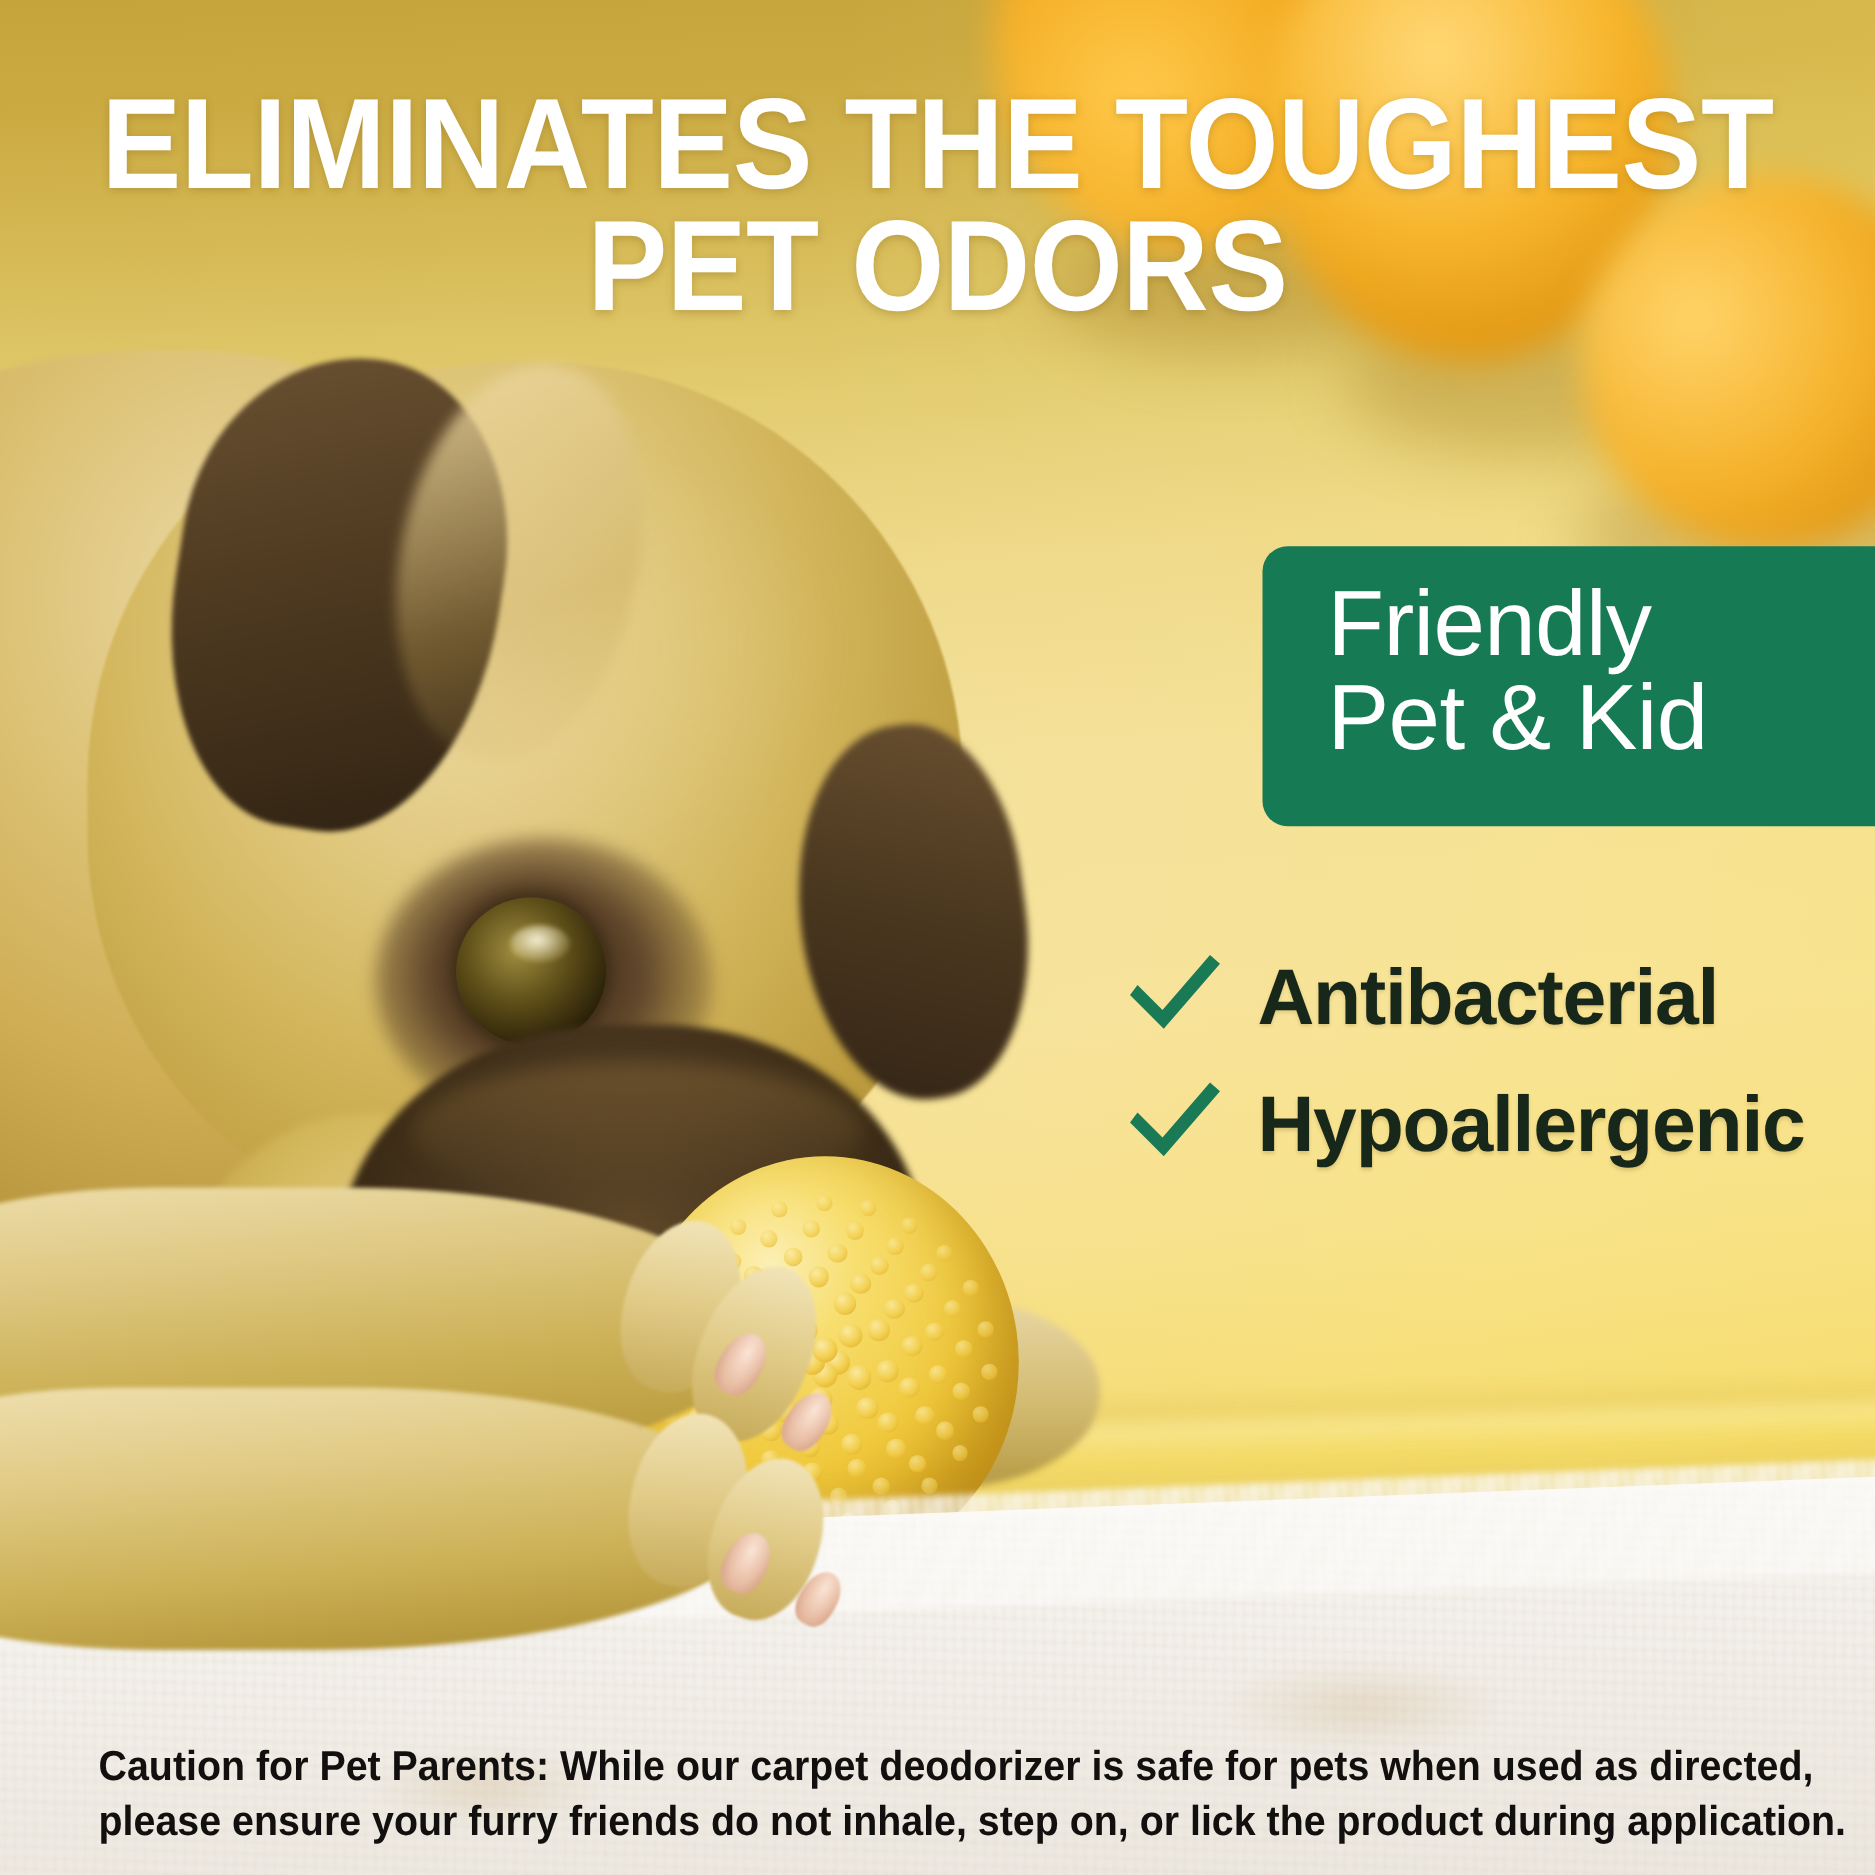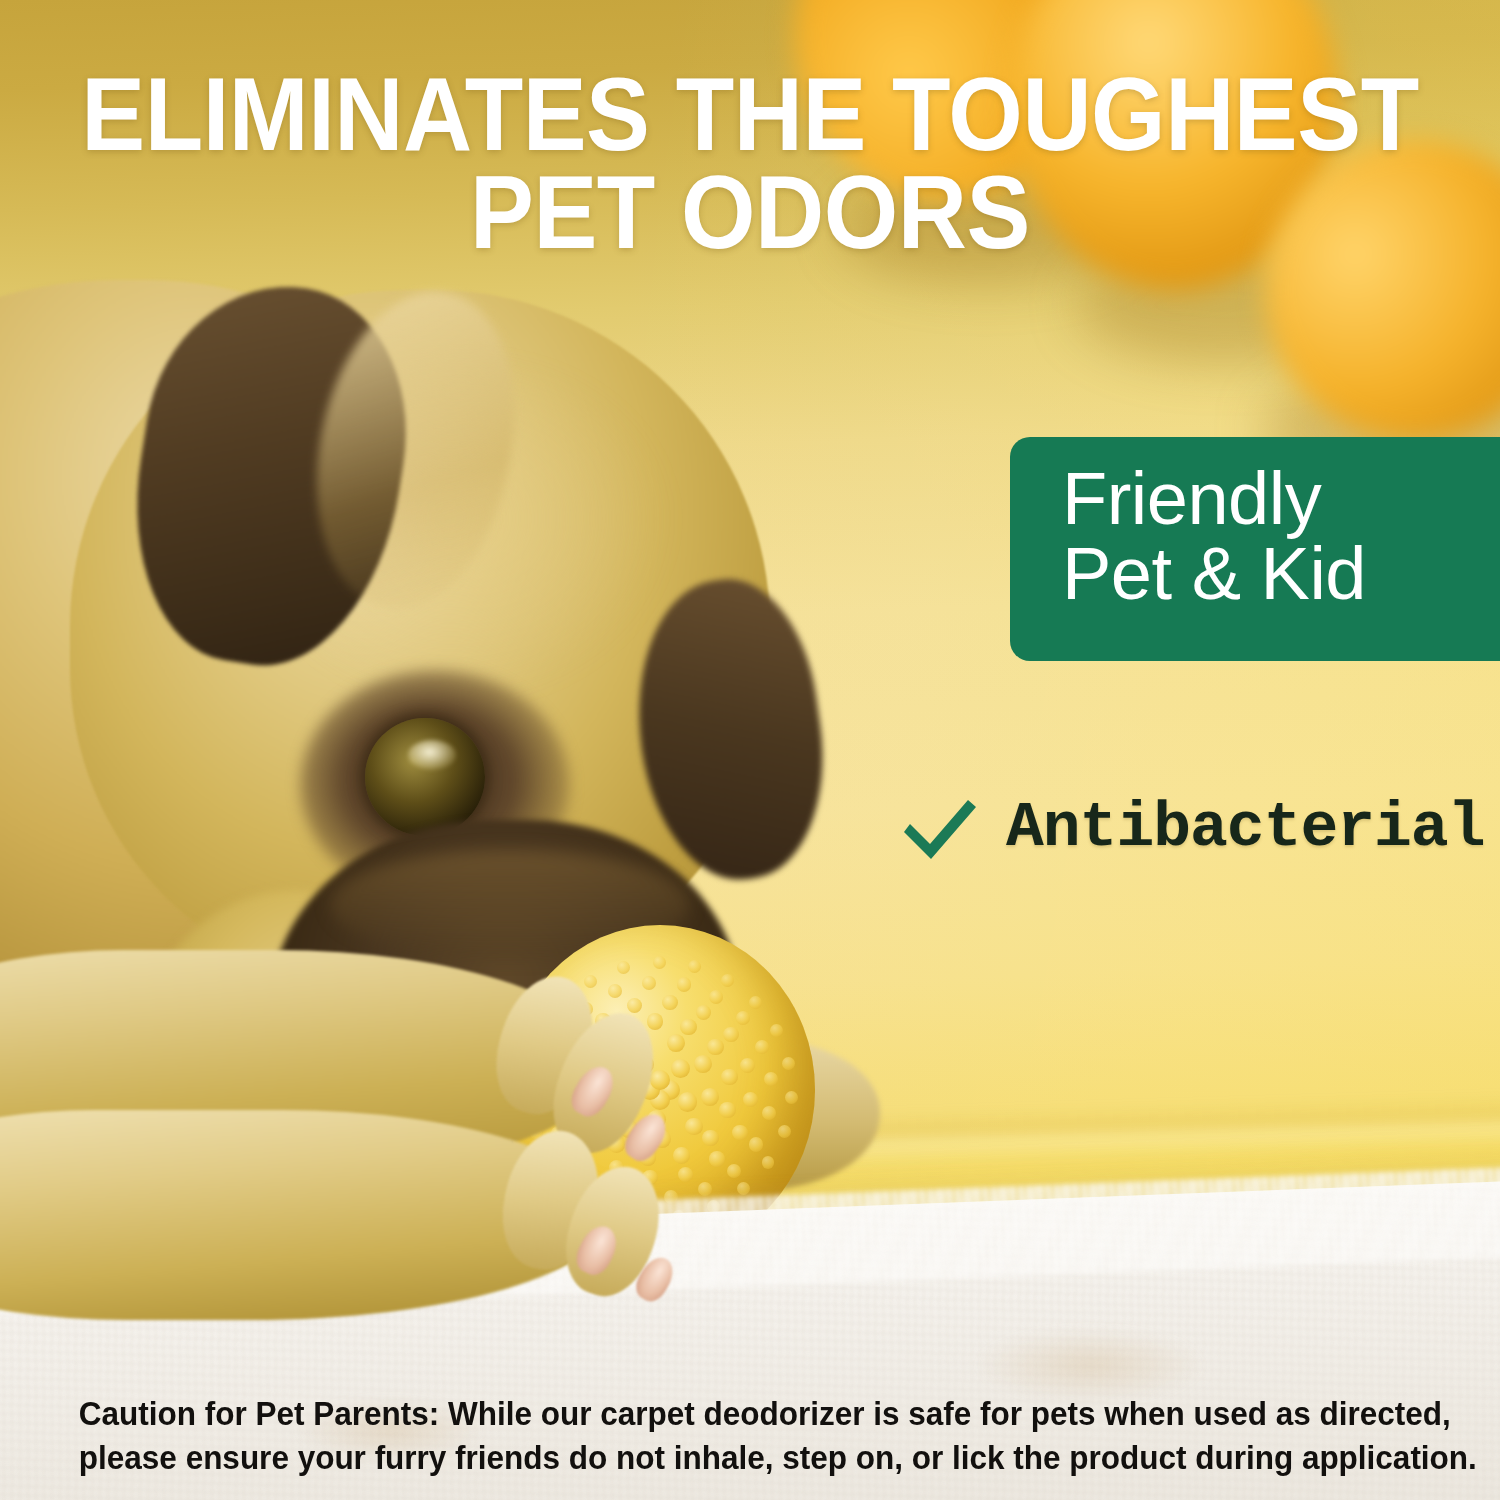--- a/index.html
+++ b/index.html
@@ -301,23 +301,22 @@
   }
   .badge .bl { display: block; }
 
   .features {
     position: absolute;
     left: 900px; top: 762px;
     width: 600px;
   }
   .feature-row {
     display: flex;
-    align-items: flex-end;
+    align-items: flex-start;
     height: 102px;
-    font-family: Liberation Mono, monospace;
   }
   .check-icon {
     width: 78px; height: 66px;
     flex: 0 0 78px;
     margin-right: 28px;
     display: block;
   }
   .feature-label {
     font-size: 63px;
     font-weight: bold;
@@ -510,20 +509,26 @@
   <div class="features">
 
     <div class="feature-row">
       <svg class="check-icon" viewBox="0 0 78 66">
         <path d="M4 34 L10 26 L30 46 L68 2 L76 9 L31 61 Z" fill="#1B7A56"></path>
       </svg>
       <span class="feature-label">Antibacterial</span>
     </div>
 
 
+    <div class="feature-row">
+      <svg class="check-icon" viewBox="0 0 78 66">
+        <path d="M4 34 L10 26 L30 46 L68 2 L76 9 L31 61 Z" fill="#1B7A56"></path>
+      </svg>
+      <span class="feature-label">Hypoallergenic</span>
+    </div>
 
   </div>
 
   <div class="caution">
     <span class="cl">Caution for Pet Parents: While our carpet deodorizer is safe for pets when used as directed,</span>
     <span class="cl">please ensure your furry friends do not inhale, step on, or lick the product during application.</span>
   </div>
 
 </div>
 

